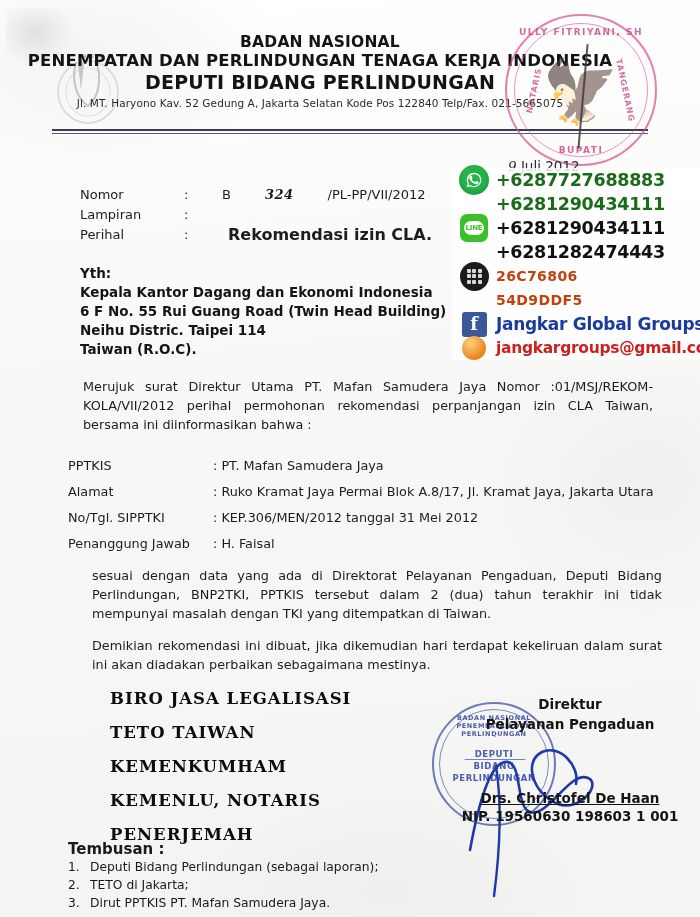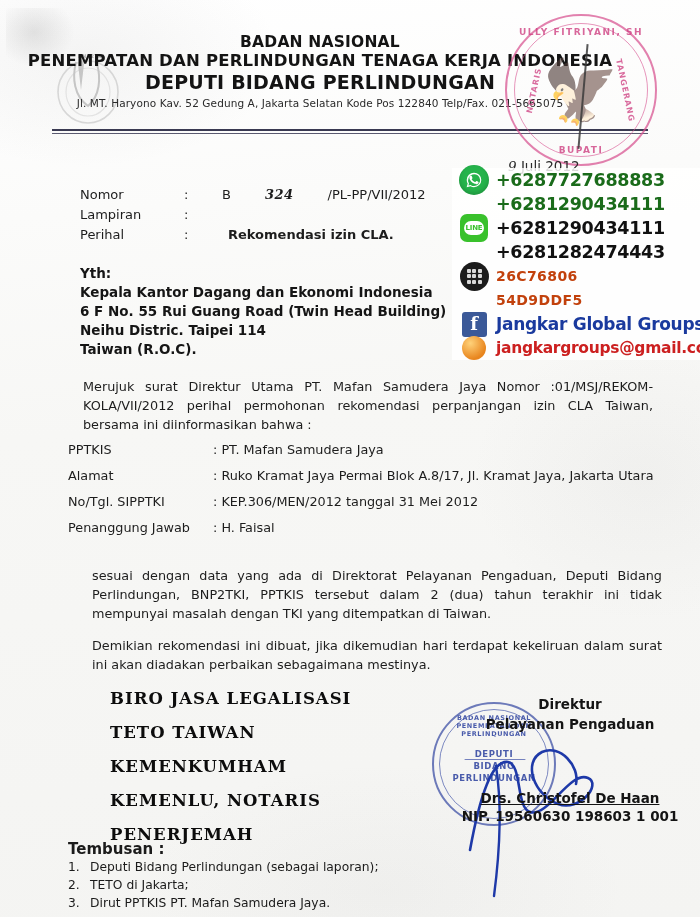--- a/index.html
+++ b/index.html
@@ -106,21 +106,21 @@
   .meta {
     position: absolute;
     left: 80px; top: 185px;
     font-size: 13px;
     line-height: 20px;
     color: #1d1d1d;
   }
   .meta-row { display: flex; gap: 26px; }
   .meta-key { width: 78px; }
   .meta-colon { width: 12px; }
-  .meta-val-bold { font-weight: bold; font-size: 13px; }
+  .meta-val-bold { font-weight: bold; font-size: 16px; }
   .hand-num {
     font-family: "DejaVu Serif", serif;
     font-weight: bold;
     font-style: italic;
     letter-spacing: 0.5px;
   }
 
   
   .addressee {
     position: absolute;
@@ -138,21 +138,21 @@
     line-height: 19px;
     color: #1d1d1d;
     text-align: justify;
   }
   #para-intro { left: 83px; top: 377px; width: 570px; }
   #para-sesuai { left: 92px; top: 566px; width: 570px; }
   #para-demikian { left: 92px; top: 636px; width: 570px; }
 
   .detail-list {
     position: absolute;
-    left: 68px; top: 440px;
+    left: 68px; top: 456px;
     width: 600px;
     font-size: 12.8px;
     line-height: 19px;
     color: #1d1d1d;
   }
   .detail-row { display: flex; margin-bottom: 7px; }
   .detail-key { width: 145px; flex: none; }
   .detail-val { flex: 1; }
 
   

